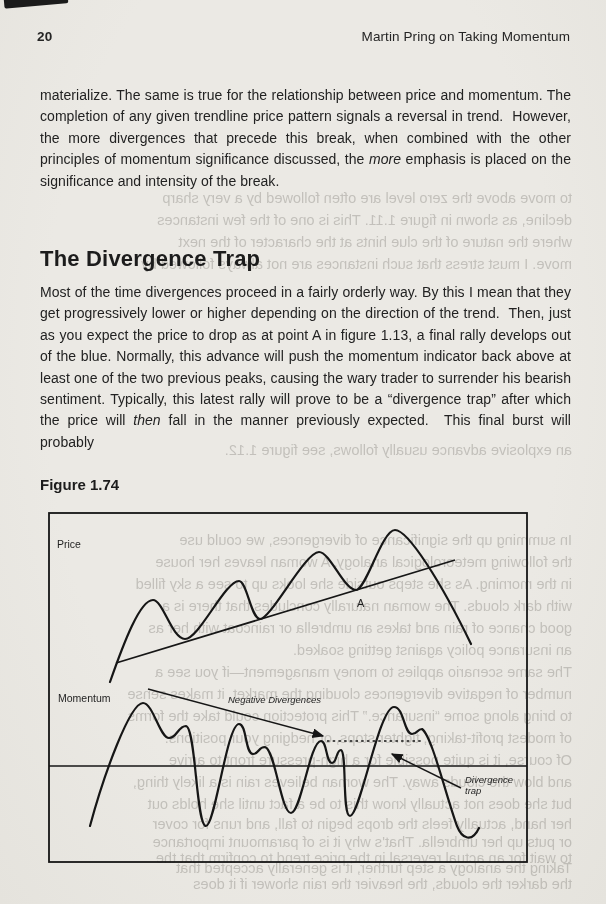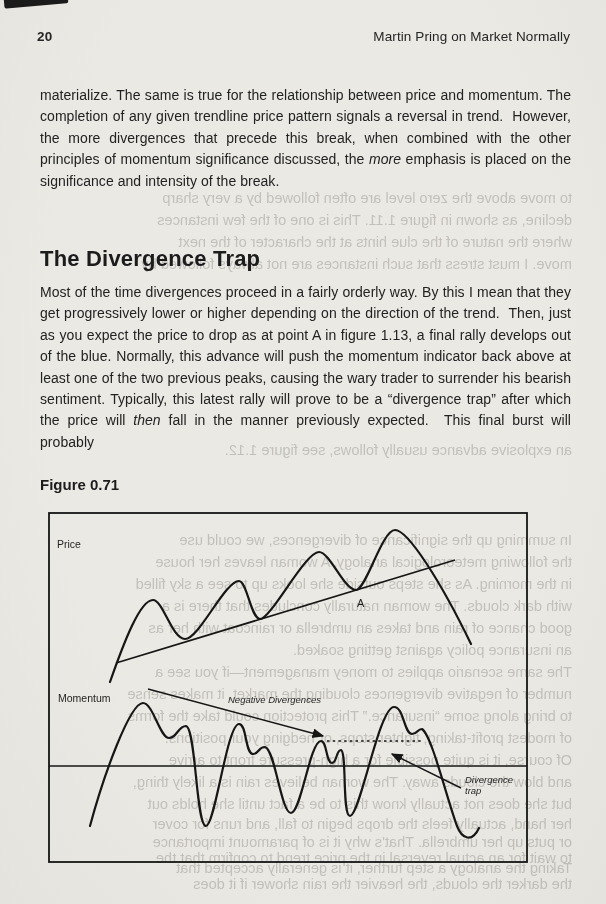--- a/index.html
+++ b/index.html
@@ -89,29 +89,29 @@
       <div class="bleed-line" style="top: 848px;">to wait for an actual reversal in the price trend to confirm that the</div>
       <div class="bleed-line" style="top: 858px;">Taking the analogy a step further, it is generally accepted that</div>
       <div class="bleed-line" style="top: 874px;">the darker the clouds, the heavier the rain shower if it does</div>
     </div>
 
   <div class="content-layer">
 
     <div class="scan-wedge"></div>
 
     <div class="hdr-num">20</div>
-    <div class="hdr-title">Martin Pring on Market Normally</div>
+    <div class="hdr-title">Martin Pring on Taking Momentum</div>
 
     <p class="body-text p1"><span>materialize. The same is true for the relationship between price and momentum. The completion of any given trendline price pattern signals a reversal in trend.&nbsp; However, the more divergences that precede this break, when combined with the other principles of momentum significance discussed, the </span><span class="it">more</span><span> emphasis is placed on the significance and intensity of the break.</span></p>
 
     <h2 class="section-heading">The Divergence Trap</h2>
 
     <p class="body-text p2"><span>Most of the time divergences proceed in a fairly orderly way. By this I mean that they get progressively lower or higher depending on the direction of the trend.&nbsp; Then, just as you expect the price to drop as at point A in figure 1.13, a final rally develops out of the blue. Normally, this advance will push the momentum indicator back above at least one of the two previous peaks, causing the wary trader to surrender his bearish sentiment. Typically, this latest rally will prove to be a “divergence trap” after which the price will </span><span class="it">then</span><span> fall in the manner previously expected.&nbsp; This final burst will probably</span></p>
 
-    <div class="figure-label">Figure 0.71</div>
+    <div class="figure-label">Figure 1.74</div>
 
     <svg class="figure-svg" width="480" height="351" viewBox="0 0 480 351">
       <defs>
         <marker id="arrowhead" markerWidth="9" markerHeight="8" refX="7.5" refY="3.5" orient="auto">
           <path d="M0,0 L8.5,3.5 L0,7 Z" fill="#161616"></path>
         </marker>
       </defs>
 
       <rect x="1" y="1" width="478" height="349" fill="none" stroke="#161616" stroke-width="1.8"></rect>
 

